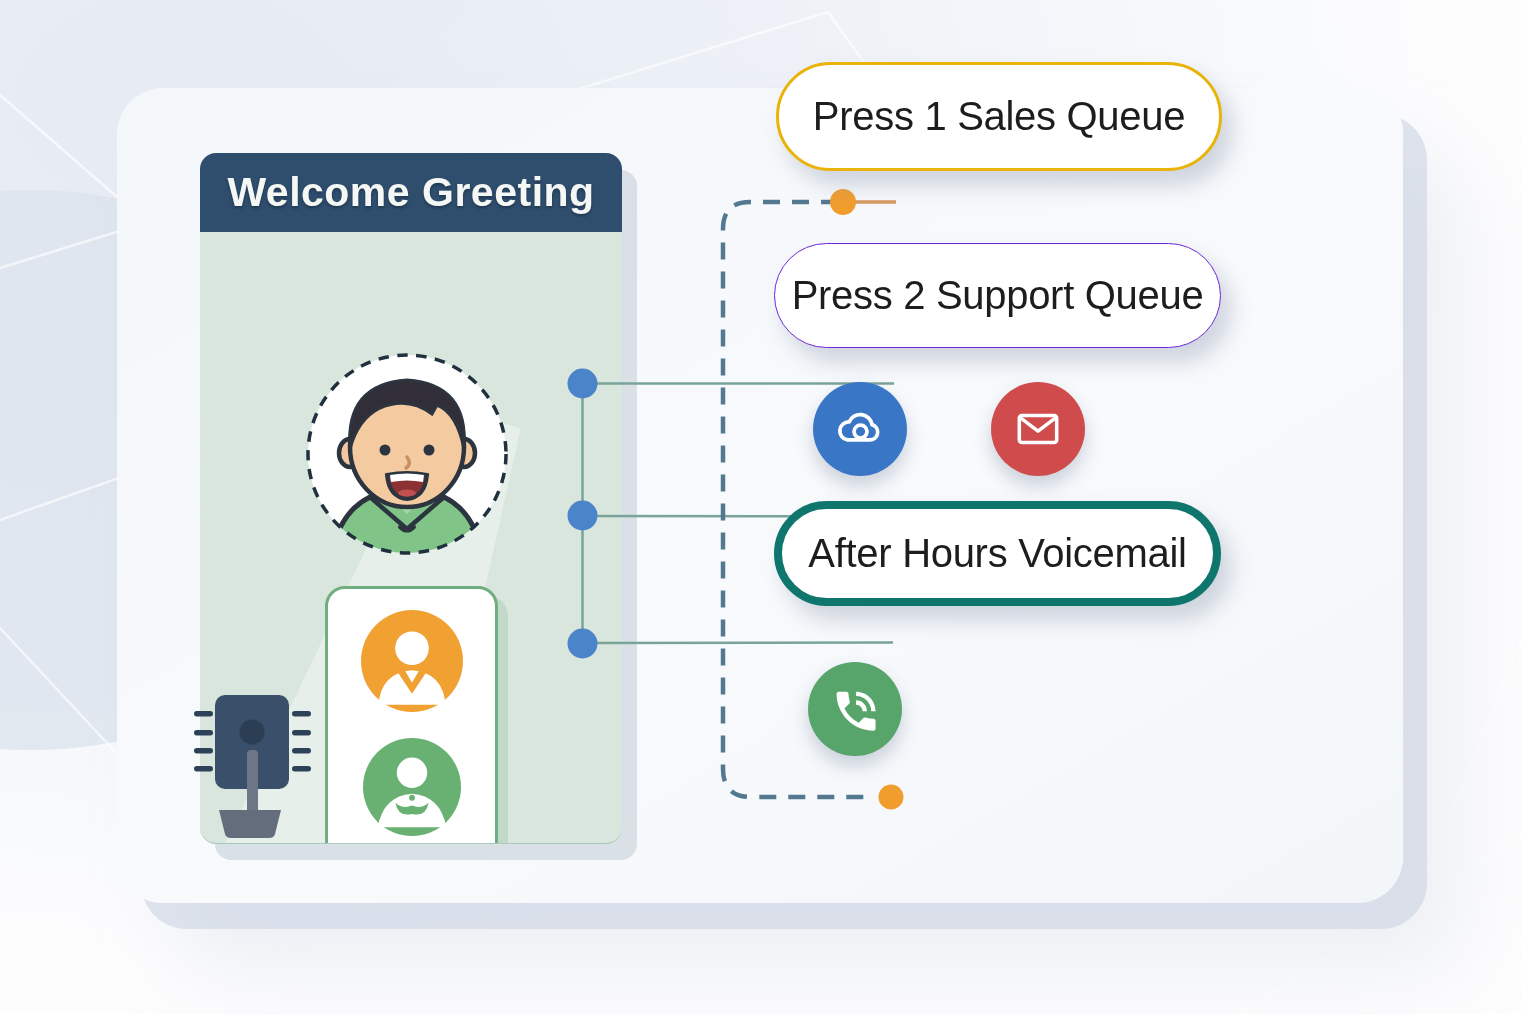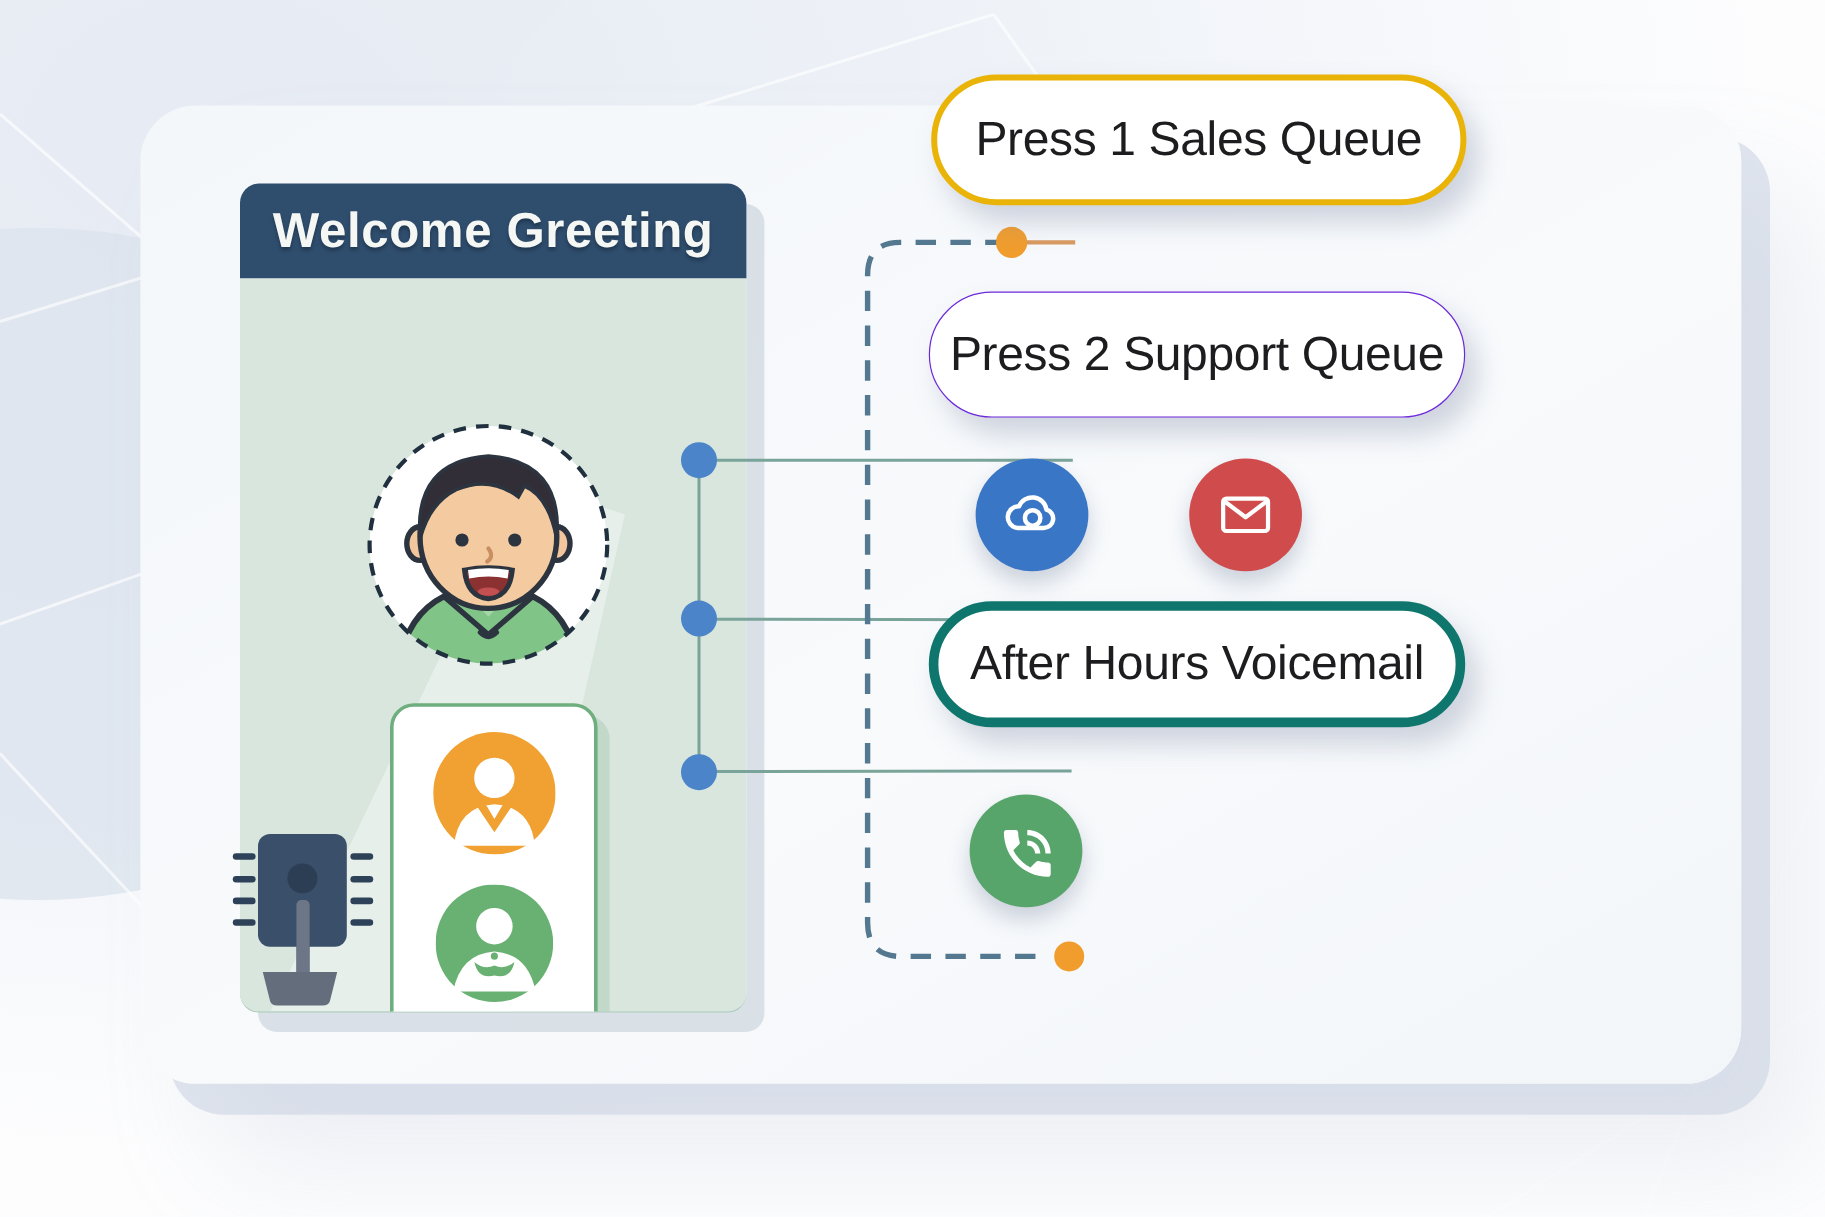--- a/index.html
+++ b/index.html
@@ -7,21 +7,20 @@
     position:relative;width:1521px;height:1014px;overflow:hidden;
     font-family:"Liberation Sans",sans-serif;
     background:#fcfdfe;
   }
   .bg-decor{position:absolute;inset:0;z-index:0;}
   .card{
     position:absolute;left:117px;top:88px;width:1286px;height:815px;
     background:linear-gradient(150deg,#f4f7fa 0%,#f8fafc 55%,#f3f6f9 100%);
     border-radius:46px;z-index:1;
     box-shadow:24px 26px 0 rgba(203,211,226,0.6),60px 70px 90px rgba(168,180,202,0.18);
-    padding-left:48px;
   }
   
   .panel{
     position:absolute;left:83px;top:65px;width:422px;height:690px;
     border-radius:16px;z-index:2;
     box-shadow:15px 17px 0 rgba(156,170,188,0.32);
   }
   .panel-header{
     height:79px;background:#2f4d6d;border-radius:16px 16px 0 0;
     display:flex;align-items:center;justify-content:center;
@@ -51,21 +50,21 @@
   .device-wrap{position:absolute;left:71px;top:602px;width:130px;height:150px;z-index:3;}
   
   .connectors{position:absolute;inset:0;z-index:5;pointer-events:none;}
   
   .pill{
     position:absolute;background:#ffffff;box-sizing:border-box;z-index:6;
     display:flex;align-items:center;justify-content:center;
     box-shadow:10px 14px 22px rgba(128,140,165,0.35);
   }
   .pill-label{font-size:40px;color:#1d1d1f;letter-spacing:-0.3px;white-space:nowrap;}
-  .pill-sales{left:776px;top:62px;width:446px;height:109px;border-radius:54.5px;border:5px solid #eab308;}
+  .pill-sales{left:776px;top:62px;width:446px;height:109px;border-radius:54.5px;border:3px solid #eab308;}
   .pill-support{left:774px;top:243px;width:447px;height:105px;border-radius:52.5px;border:1px solid #6d28d9;}
   .pill-voicemail{left:774px;top:501px;width:447px;height:105px;border-radius:52.5px;border:8px solid #0f766e;}
   
   .icircle{
     position:absolute;width:94px;height:94px;border-radius:50%;z-index:6;
     display:flex;align-items:center;justify-content:center;
     box-shadow:0 10px 18px rgba(108,124,152,0.32);
   }
   .ic-cloud{left:813px;top:382px;background:#3a76c6;}
   .ic-mail{left:991px;top:382px;background:#d04c4c;}

